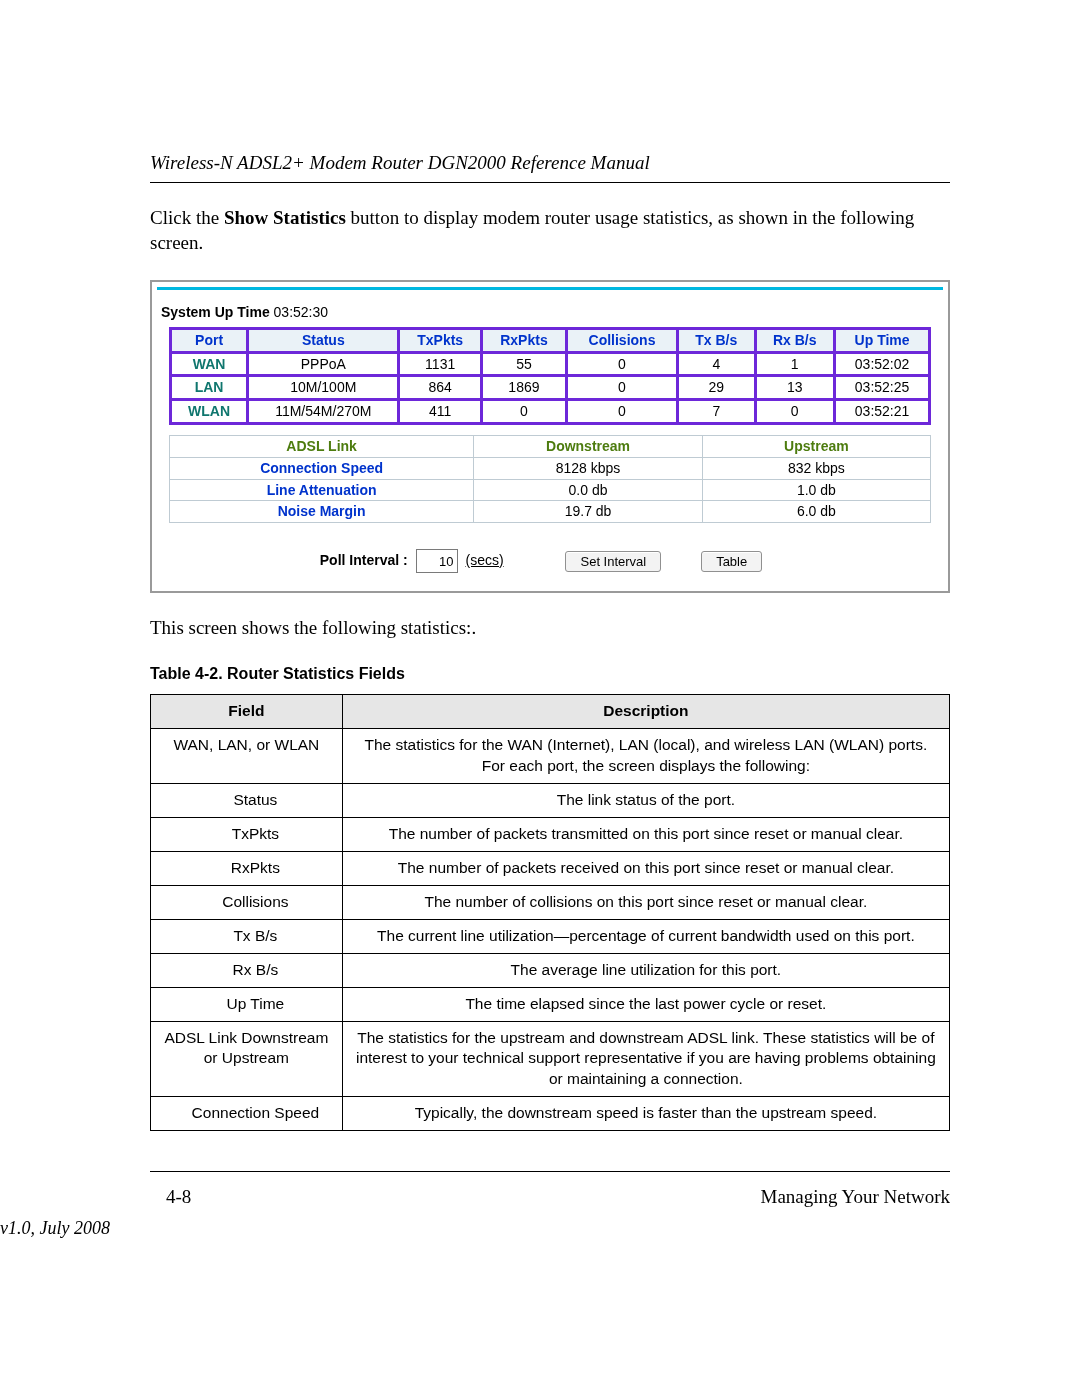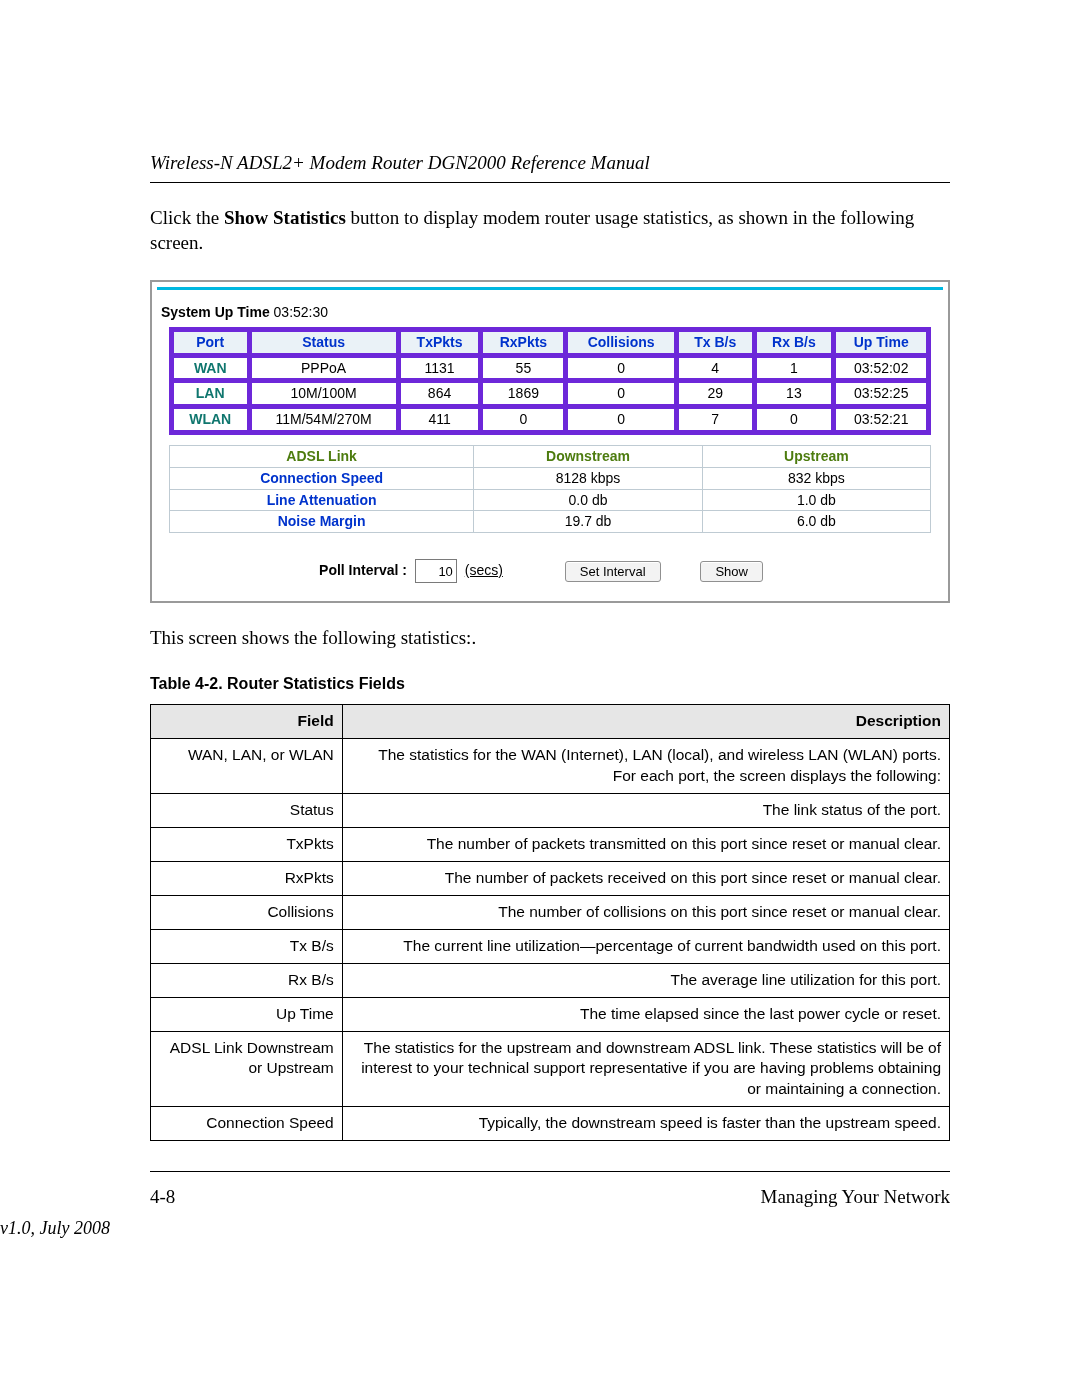--- a/index.html
+++ b/index.html
@@ -52,21 +52,21 @@
   .sys-up b { font-weight: bold; }
 
   table.stats, table.adsl {
     border-collapse: collapse;
     margin: 0 auto 6px auto;
     width: 96%;
     background: #fff;
   }
   table.stats th, table.stats td,
   table.adsl th, table.adsl td {
-    border: 5px solid #6d28d9;
+    border: 3px solid #6d28d9;
     padding: 2px 6px;
     text-align: center;
     font-size: 14px;
   }
   table.stats th {
     background: #eaf2f7;
     color: #0033cc;
     font-weight: bold;
   }
   table.stats td.port-col {
@@ -133,35 +133,35 @@
     border-collapse: collapse;
     width: 100%;
     font-family: Arial, Helvetica, sans-serif;
     font-size: 15.5px;
     line-height: 1.35;
   }
   table.fields th, table.fields td {
     border: 1px solid #000;
     padding: 6px 8px;
     vertical-align: top;
-    text-align: right;
+    text-align: center;
   }
   table.fields th {
     background: #e6e6e6;
     font-weight: bold;
   }
   table.fields td.sub { padding-left: 26px; }
 
   .footer-row {
     position: absolute;
     left: 150px; right: 130px;
     bottom: 118px;
     font-size: 19px;
   }
-  .footer-left { float: left; }
+  .footer-left { float: left; margin-left: 16px; }
   .footer-right { float: right; }
   .version {
     position: absolute;
     left: 0; right: 0;
     bottom: 88px;
     text-align: left;
     font-style: italic;
     font-size: 18px;
     margin-top: 36px;
   }
@@ -257,21 +257,21 @@
               <td>6.0 db</td>
             </tr>
           </tbody>
       </table>
 
       <div class="poll-row">
         <b>Poll Interval :</b>
         <input class="pi" value="10" style="">
         <span class="secs">(secs)</span>
         <button>Set Interval</button>
-        <button>Show</button>
+        <button>Table</button>
       </div>
     </div>
   </div>
 
 
   <p class="mid-para">This screen shows the following statistics:.</p>
 
   <div class="table-title">Table 4-2.  Router Statistics Fields</div>
 
   <table class="fields">

